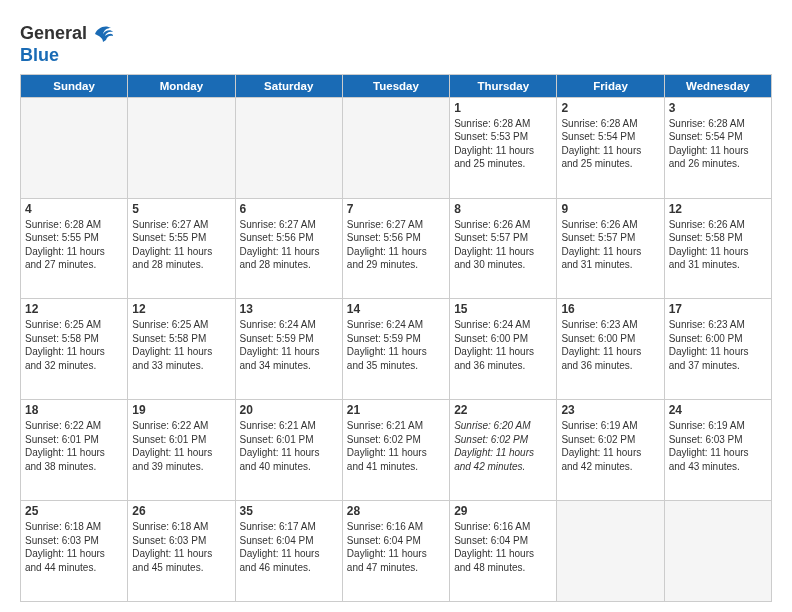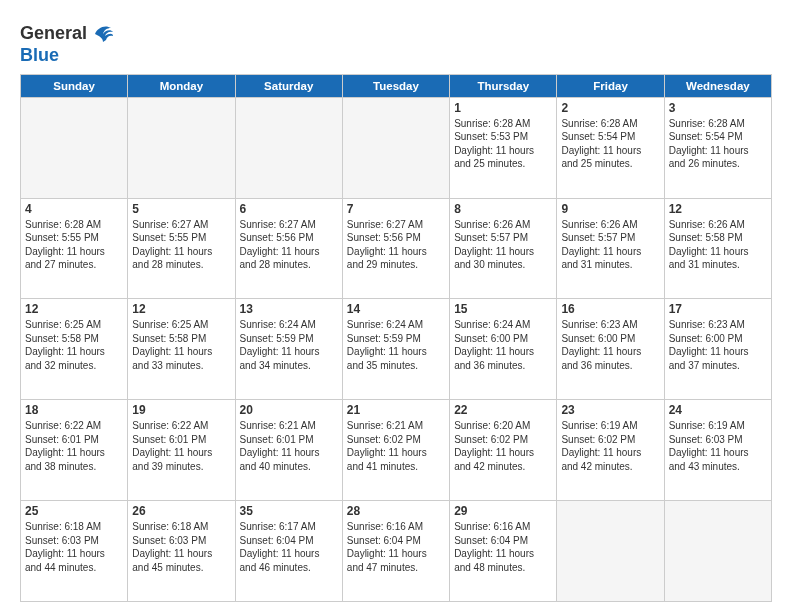--- a/index.html
+++ b/index.html
@@ -283,21 +283,21 @@
           </td>
           <td>
             <span class="day-num">21</span>
             <div class="day-info" style="white-space: pre-line;">Sunrise: 6:21 AM
 Sunset: 6:02 PM
 Daylight: 11 hours
 and 41 minutes.</div>
           </td>
           <td>
             <span class="day-num">22</span>
-            <div class="day-info" style="white-space: pre-line;">Sunrise: 6:20 AM
+            <div class="day-info" style="white-space: pre-line; font-style: italic;">Sunrise: 6:20 AM
 Sunset: 6:02 PM
 Daylight: 11 hours
 and 42 minutes.</div>
           </td>
           <td>
             <span class="day-num">23</span>
             <div class="day-info" style="white-space: pre-line;">Sunrise: 6:19 AM
 Sunset: 6:02 PM
 Daylight: 11 hours
 and 42 minutes.</div>

